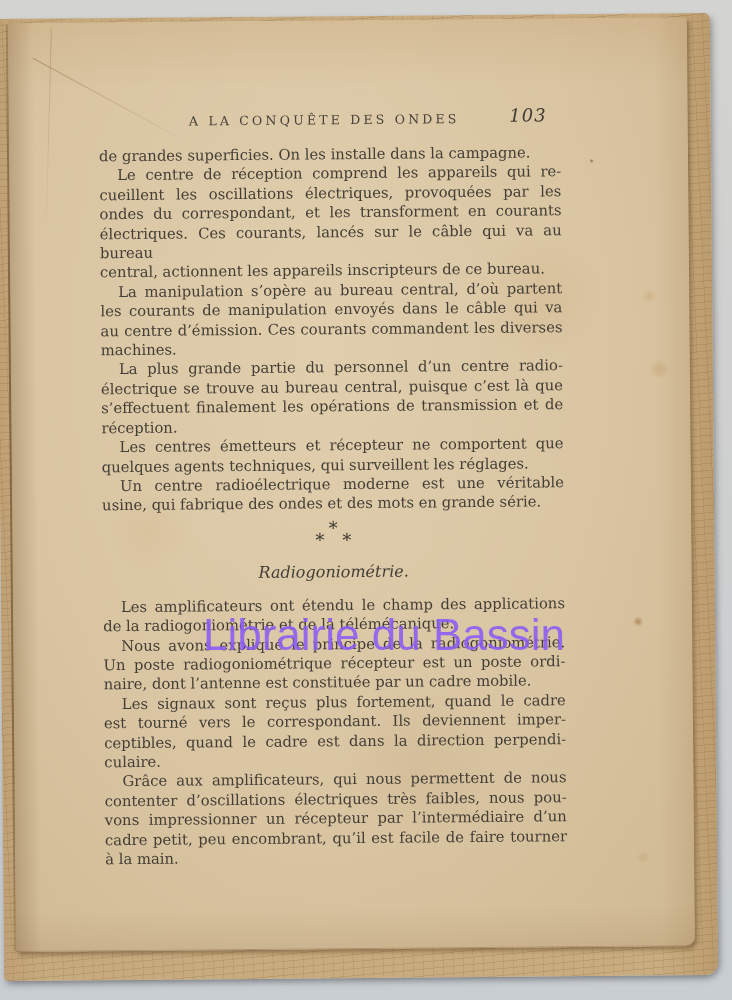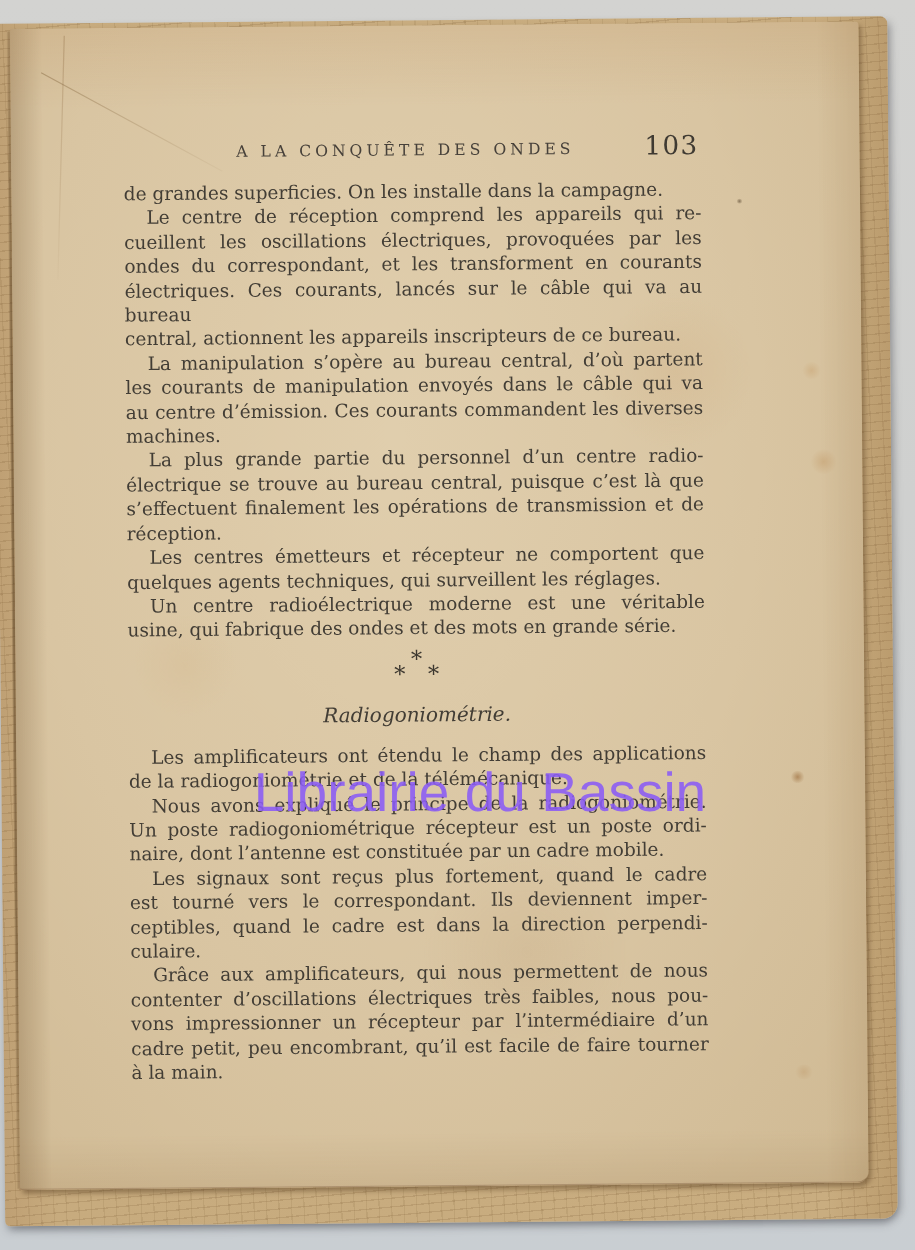--- a/index.html
+++ b/index.html
@@ -69,21 +69,21 @@
     background:radial-gradient(circle,rgba(80,62,40,0.6),rgba(80,62,40,0) 75%);}
   
   .running-header{
     position:absolute;left:90px;top:88px;width:462px;height:22px;color:#453f36;
   }
   .running-title{
     position:absolute;left:50%;transform:translateX(-52%);top:4px;
     font-size:12.5px;letter-spacing:3.2px;white-space:nowrap;color:#47413a;
   }
   .page-number{
-    position:absolute;right:2px;top:-2px;font-size:21px;color:#3f3a32;letter-spacing:1px;
+    position:absolute;right:14px;top:-2px;font-size:18px;color:#3f3a32;letter-spacing:1px;font-style:italic;
   }
   .text-block{
     position:absolute;left:90px;top:124px;width:462px;color:#423d35;
   }
   .paragraph{margin:0;}
   .line{
     font-size:14.8px;line-height:19.4px;
     text-align:justify;text-align-last:justify;
     hyphens:none;
   }

